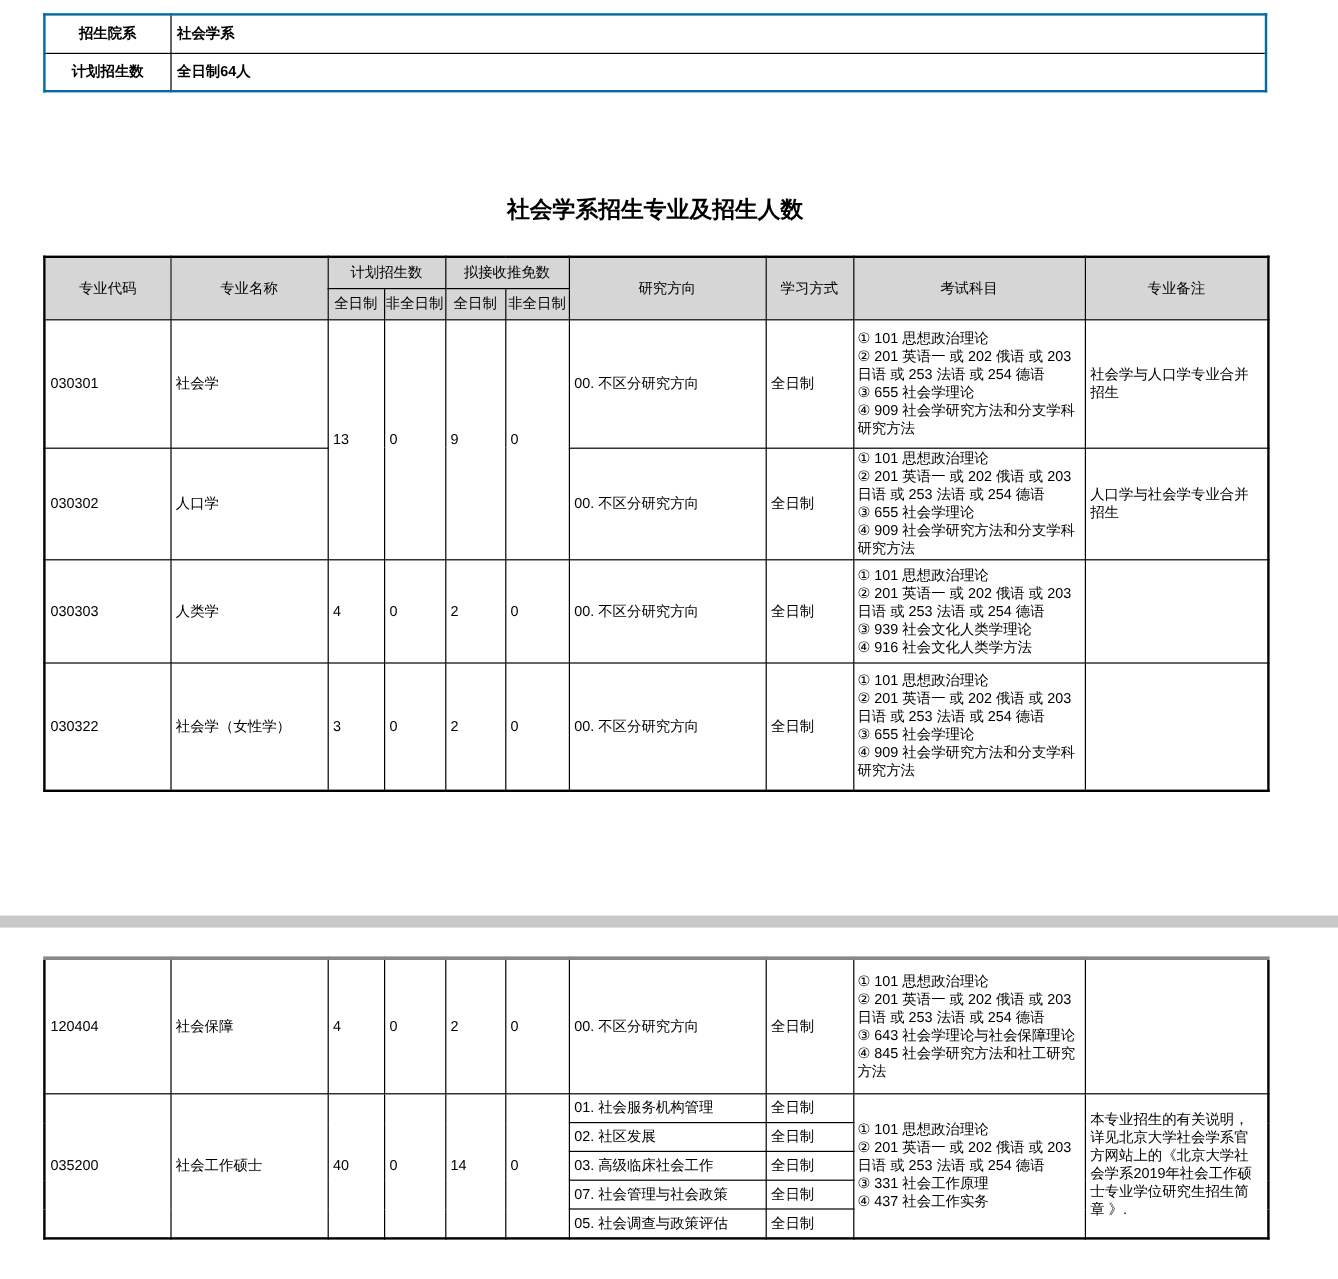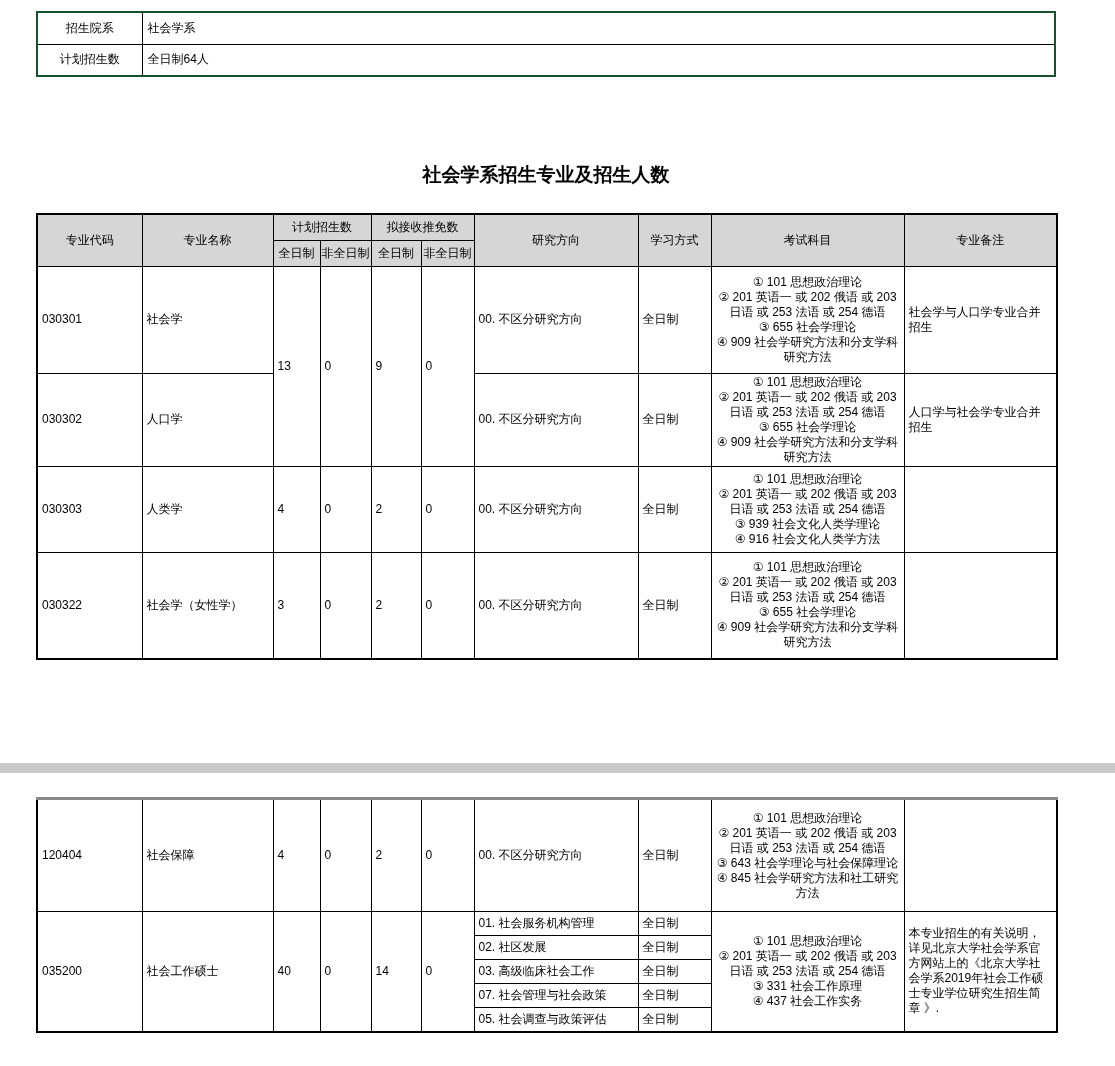--- a/index.html
+++ b/index.html
@@ -7,41 +7,41 @@
   .page {
     position: relative; width: 1115px; height: 1066px; overflow: hidden;
     background: #ffffff; color: #000;
     font-family: "Liberation Sans", "DejaVu Sans", sans-serif;
     font-size: 12px;
   }
   table { border-collapse: collapse; table-layout: fixed; width: 1020px; }
   td, th { border: 1px solid #000; overflow: hidden; }
 
   
-  .info-table { position: absolute; left: 36px; top: 11px; border: 2px solid #14532d; }
+  .info-table { position: absolute; left: 36px; top: 11px; border: 2px solid #0369a1; font-weight: bold; }
   .info-table td { height: 32px; padding: 2px 5px; vertical-align: middle; }
   .info-table td.lbl { text-align: center; }
   .info-table col.c-lbl { width: 105px; }
 
   
   .page-title {
     position: absolute; left: 36px; top: 162px; width: 1020px;
     text-align: center; font-size: 19px; font-weight: bold;
   }
 
   
   .t { border: 2px solid #000; }
   .t1 { position: absolute; left: 36px; top: 213px; }
   .t2 { position: absolute; left: 36px; top: 797px; border-top: 3px solid #888; }
   .t th { background: #d6d6d6; font-weight: normal; text-align: center; padding: 1px 1px; }
   .t tr.h1 th { height: 26px; } .t tr.h2 th { height: 26px; }
   .t td { padding: 1px 4px; vertical-align: middle; line-height: 15px; }
   td.code, td.num, td.mode { text-align: left; }
   td.name, td.dir, td.subj, td.note { text-align: left; }
-  td.subj { padding: 1px 3px; text-align: center; }
+  td.subj { padding: 1px 3px; }
   .sline { line-height: 15px; }
   tr.rh107 { height: 107px; } tr.rh88 { height: 88px; } tr.rh86 { height: 86px; }
   tr.rh113 { height: 113px; } tr.sub { height: 24px; }
 
   col.c-code { width: 105px; } col.c-name { width: 131px; }
   col.c-n1 { width: 47px; } col.c-n2 { width: 51px; }
   col.c-n3 { width: 50px; } col.c-n4 { width: 53px; }
   col.c-dir { width: 164px; } col.c-mode { width: 73px; }
   col.c-subj { width: 193px; } col.c-note { width: 153px; }
 

